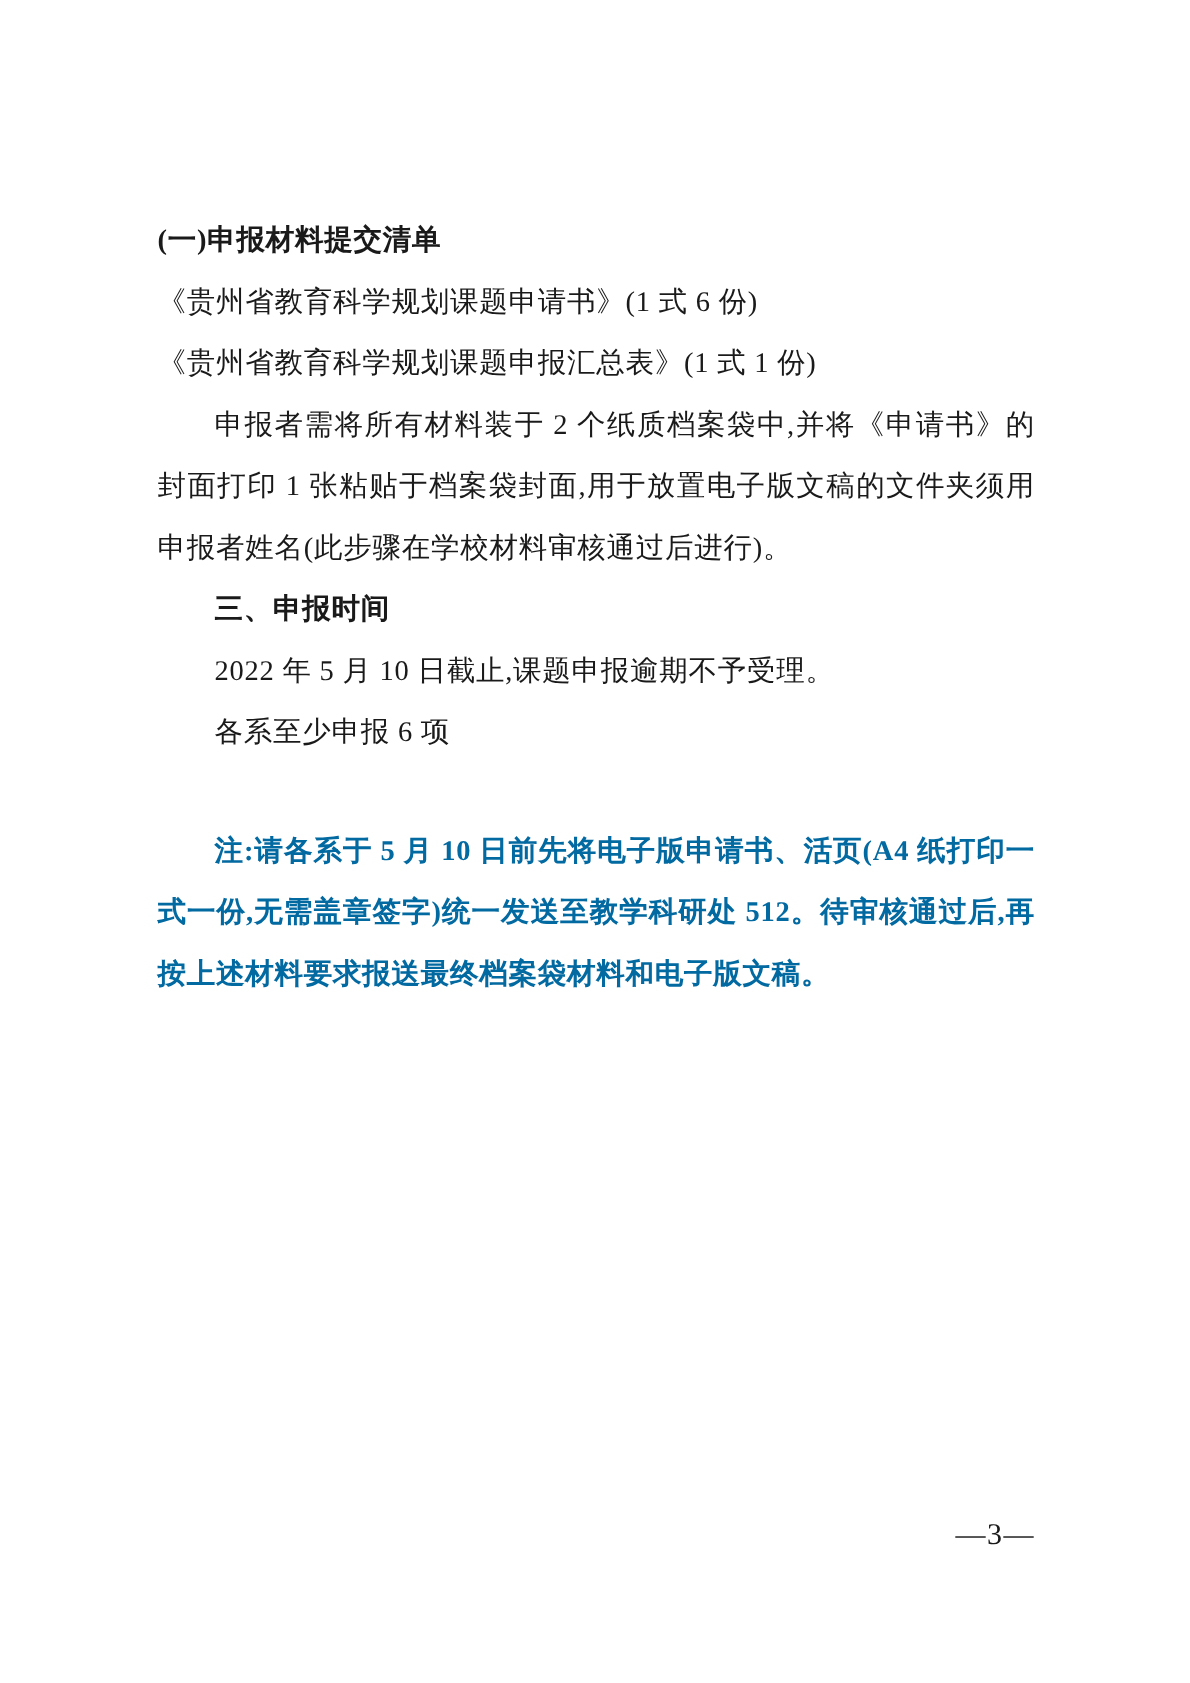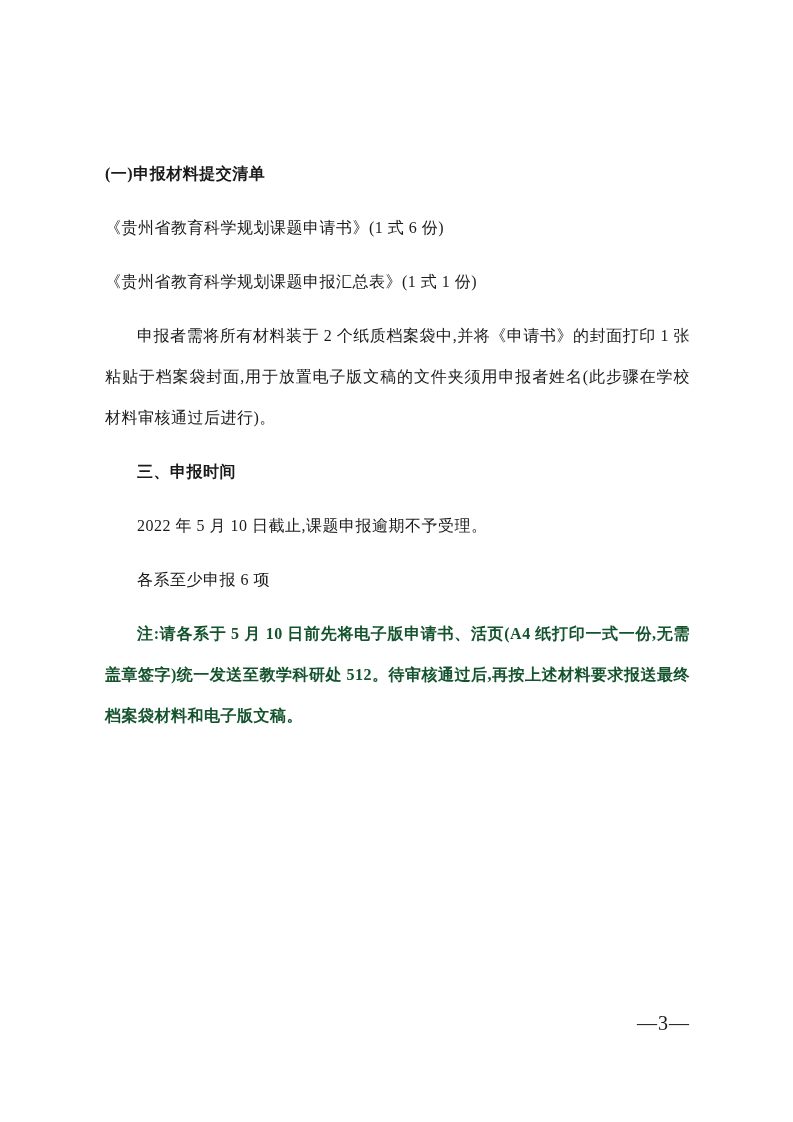--- a/index.html
+++ b/index.html
@@ -13,24 +13,23 @@
     font-family: "Liberation Serif", serif;
     color: #1a1a1a;
   }
   .content {
     position: absolute;
     left: 105px;
     top: 140px;
     width: 585px;
   }
   .content p {
-    font-size: 16px;
+    font-size: 19px;
     line-height: 41px;
     letter-spacing: 0.5px;
-    margin-top: 13px;
   }
   .h-kai {
     font-weight: bold;
   }
   .h-hei {
     font-weight: bold;
     font-family: "Liberation Sans", sans-serif;
   }
   .indent { text-indent: 2em; }
   .just {
@@ -69,18 +68,18 @@
 
     <p class="indent just">申报者需将所有材料装于 2 个纸质档案袋中,并将《申请书》的封面打印 1 张粘贴于档案袋封面,用于放置电子版文稿的文件夹须用申报者姓名(此步骤在学校材料审核通过后进行)。</p>
 
     <p class="h-hei indent">三、申报时间</p>
 
     <p class="indent"><b>2022 年 5 月 10 日</b><span>截止,课题申报逾期不予受理。</span></p>
 
 
     <p class="indent">各系至少申报 6 项</p>
 
-    <p class="note indent just" style="color: #14532d;">注:请各系于 5 月 10 日前先将电子版申请书、活页(A4 纸打印一式一份,无需盖章签字)统一发送至教学科研处 512。待审核通过后,再按上述材料要求报送最终档案袋材料和电子版文稿。</p>
+    <p class="note indent just" style="color: #0369a1;">注:请各系于 5 月 10 日前先将电子版申请书、活页(A4 纸打印一式一份,无需盖章签字)统一发送至教学科研处 512。待审核通过后,再按上述材料要求报送最终档案袋材料和电子版文稿。</p>
 
   </div>
 
   <div class="page-number">—3—</div>
 </div>
 
 </body></html>

